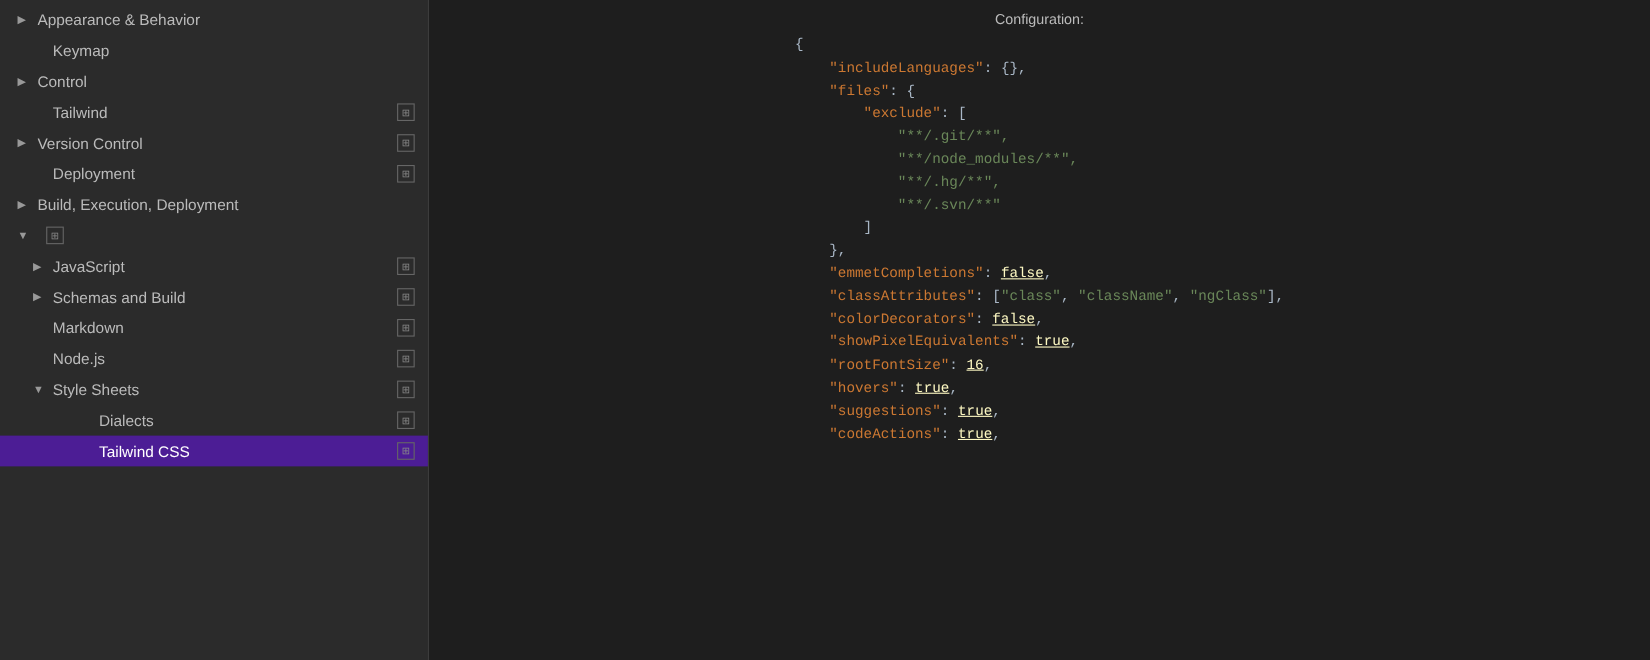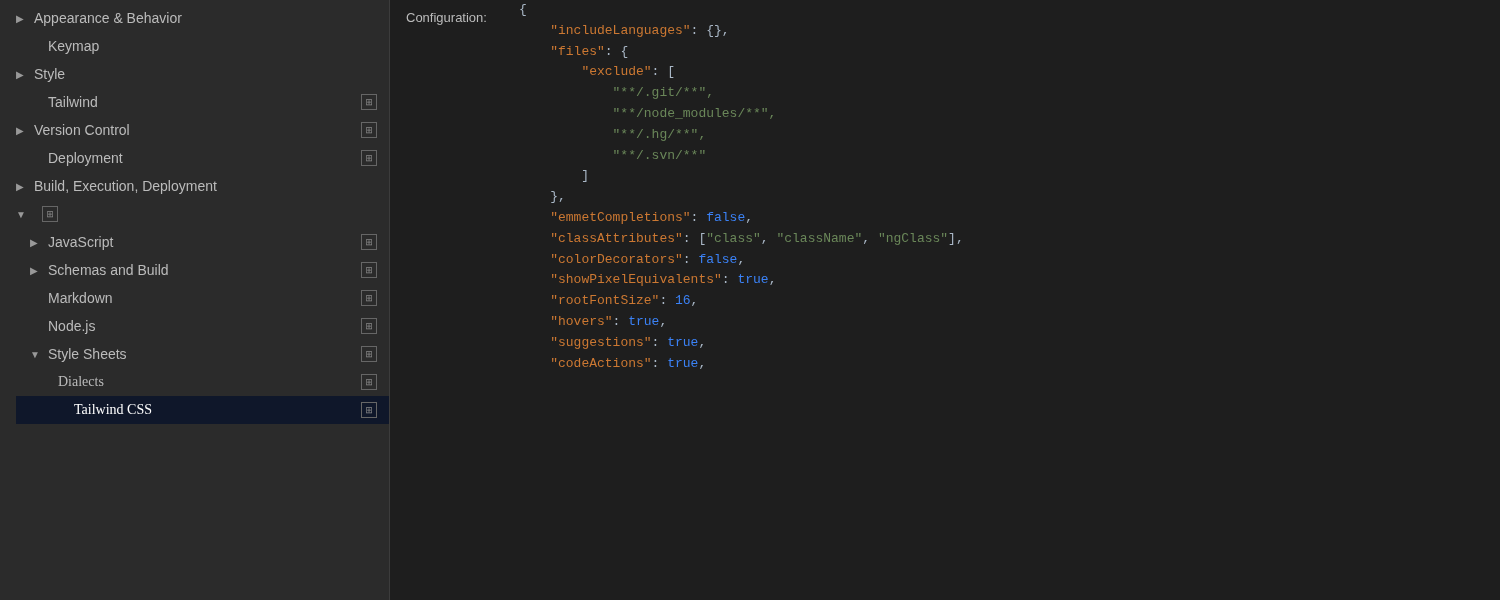--- a/index.html
+++ b/index.html
@@ -27,23 +27,22 @@
       display: flex;
       align-items: center;
       padding: 6px 12px 6px 16px;
       cursor: pointer;
       font-size: 14px;
       color: #bbb;
       position: relative;
       user-select: none;
     }
     .sidebar-item.active {
-      background: #0f172a;
+      background: #4c1d95;
       color: #fff;
-      margin-left: 16px;
     }
 
     .sidebar-item .chevron {
       display: inline-block;
       width: 14px;
       margin-right: 4px;
       font-size: 10px;
       color: #999;
       flex-shrink: 0;
     }
@@ -62,28 +61,30 @@
       justify-content: center;
       margin-left: 8px;
       flex-shrink: 0;
       font-size: 9px;
       color: #888;
     }
 
     
     .indent-0 { padding-left: 16px; }
     .indent-1 { padding-left: 30px; justify-content: flex-end; }
-    .indent-2 { padding-left: 40px; font-family: Liberation Serif, serif; }
+    .indent-2 { padding-left: 72px; }
 
     
     #main {
       flex: 1;
       background: #1e1e1e;
       overflow: hidden;
       display: flex;
+      flex-direction: column;
+      align-items: center;
     }
 
     #config-label {
       color: #bbb;
       font-size: 13px;
       padding: 10px 16px 6px 16px;
       font-family: 'Segoe UI', sans-serif;
     }
 
     #code-area {
@@ -92,37 +93,37 @@
       overflow-y: auto;
       font-family: 'Consolas', 'Courier New', monospace;
       font-size: 13px;
       line-height: 1.6;
     }
 
     .code-line { white-space: pre; }
     .c-green  { color: #6a8759; }
     .c-purple { color: #cc7832; }
     .c-white  { color: #a9b7c6; }
-    .c-teal   { color: #3b82f6; }
+    .c-teal   { color: #fef9c3; text-decoration: underline; }
   </style>
 </head>
 <body>
 
 <div id="sidebar">
     <div class="sidebar-item indent-0">
       <span class="chevron">▶</span>
       <span class="label">Appearance &amp; Behavior</span>
     </div>
     <div class="sidebar-item indent-1">
       <span class="chevron"></span>
       <span class="label">Keymap</span>
     </div>
     <div class="sidebar-item indent-0">
       <span class="chevron">▶</span>
-      <span class="label">Style</span>
+      <span class="label">Control</span>
     </div>
     <div class="sidebar-item indent-1">
       <span class="chevron"></span>
       <span class="label">Tailwind</span>
       <span class="icon-box">⊞</span>
     </div>
     <div class="sidebar-item indent-0">
       <span class="chevron">▶</span>
       <span class="label">Version Control</span>
       <span class="icon-box">⊞</span>

